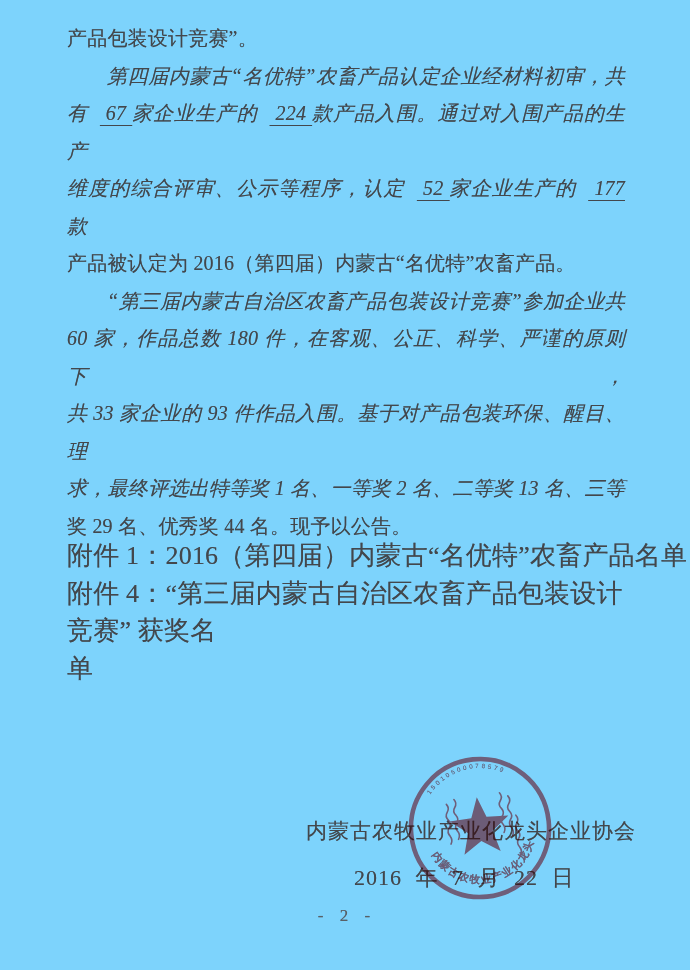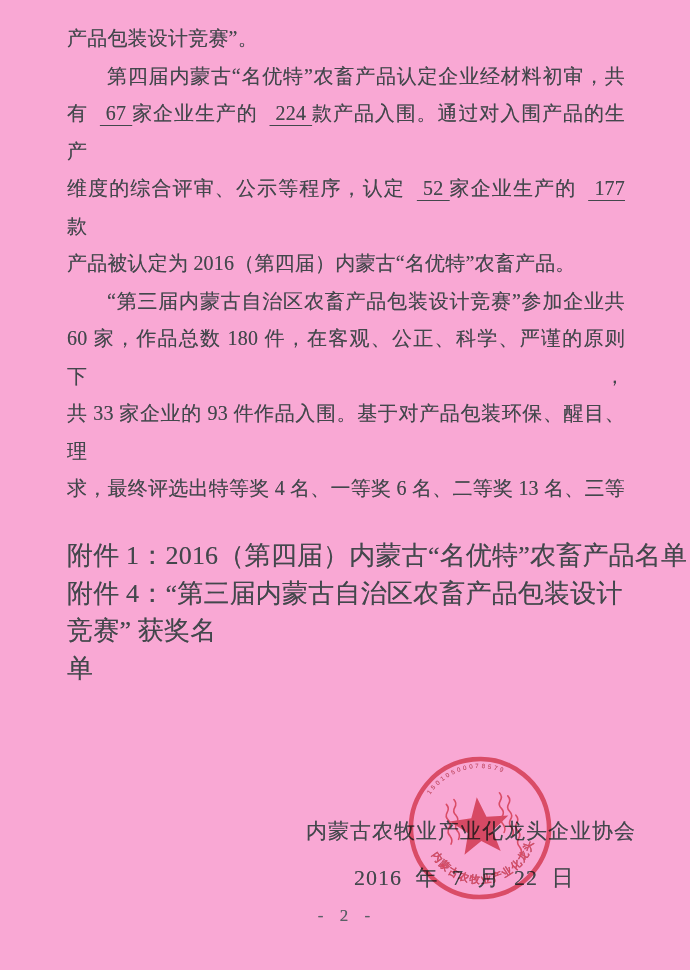--- a/index.html
+++ b/index.html
@@ -1,38 +1,38 @@
 <!DOCTYPE html>
 <html><head>
 <meta charset="utf-8">
 <style>
   html,body{margin:0;padding:0;background:#9a9a9a;}
   .page{
     position:relative;
     width:690px;height:970px;
     margin:0 auto;
-    background:#f9a8d4;
+    background:#7dd3fc;
     overflow:hidden;
     font-family:"Liberation Serif","DejaVu Serif",serif;
     color:#43474c;
   }
   
   .page{ text-shadow:0 0 0.5px rgba(67,71,76,.55); }
 
   .body-text{
     position:absolute;
     left:67px; top:20px;
     width:558px;
     font-size:20px;
     line-height:37.5px;
     letter-spacing:0.2px;
   }
   .line{ white-space:nowrap; }
   .line.wrap{ white-space:normal; }
-  .line.fill{ white-space:normal; text-align:justify; text-align-last:justify; }
+  .line.fill{ white-space:normal; text-align:justify; text-align-last:justify;font-style:italic; }
   .line.indent{ text-indent:2em; }
   .useg{
     text-decoration:underline;
     text-underline-offset:5px;
     text-decoration-thickness:1px;
     margin-left:12px;
   }
 
   .attachments{
     position:absolute;
@@ -86,21 +86,22 @@
 
   <div class="body-text">
     <div class="line"><span class="seg">产品包装设计竞赛”。</span></div>
     <div class="line indent fill"><span class="seg">第四届内蒙古“名优特”农畜产品认定企业经材料初审，共</span></div>
     <div class="line fill"><span class="seg">有</span><span class="useg"> 67 </span><span class="seg">家企业生产的</span><span class="useg"> 224 </span><span class="seg">款产品入围。通过对入围产品的生产</span></div>
     <div class="line fill"><span class="seg">维度的综合评审、公示等程序，认定</span><span class="useg"> 52 </span><span class="seg">家企业生产的</span><span class="useg"> 177  </span><span class="seg">款</span></div>
     <div class="line"><span class="seg">产品被认定为 2016（第四届）内蒙古“名优特”农畜产品。</span></div>
     <div class="line indent fill"><span class="seg">“第三届内蒙古自治区农畜产品包装设计竞赛”参加企业共</span></div>
     <div class="line fill"><span class="seg">60 家，作品总数 180 件，在客观、公正、科学、严谨的原则下，</span></div>
     <div class="line fill"><span class="seg">共 33 家企业的 93 件作品入围。基于对产品包装环保、醒目、理</span></div>
-    <div class="line fill"><span class="seg">求，最终评选出特等奖 4 名、一等奖 6 名、二等奖 13 名、三等</span></div>
+    <div class="line fill"><span class="seg">求，最终评选出特等奖 1 名、一等奖 2 名、二等奖 13 名、三等</span></div>
+    <div class="line"><span class="seg">奖 29 名、优秀奖 44 名。现予以公告。</span></div>
   </div>
 
   <div class="attachments">
     <div class="line">附件 1：2016（第四届）内蒙古“名优特”农畜产品名单</div>
     <div class="line wrap">附件 4：“第三届内蒙古自治区农畜产品包装设计竞赛” 获奖名</div>
     <div class="line">单</div>
   </div>
 
   <div class="sig-org">内蒙古农牧业产业化龙头企业协会</div>
   <div class="sig-date">2016 年 7 月 22 日</div>

